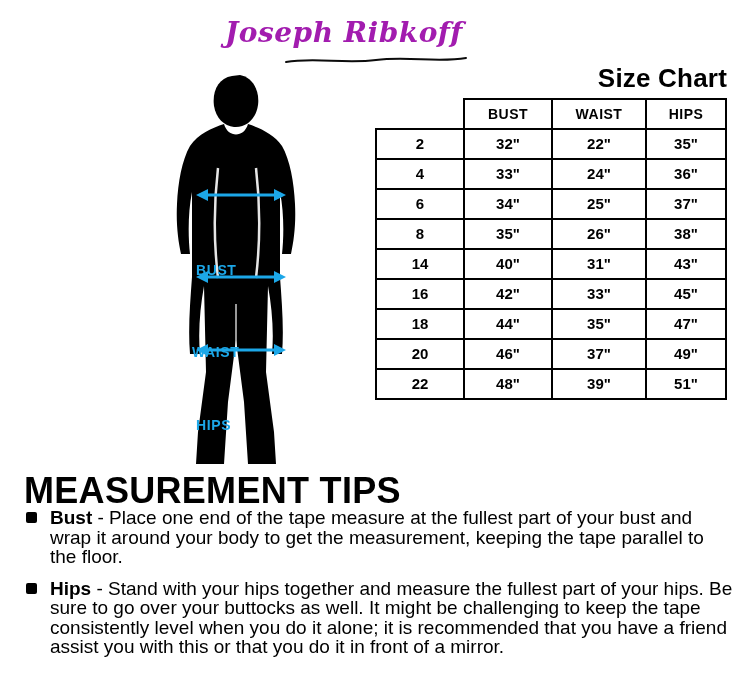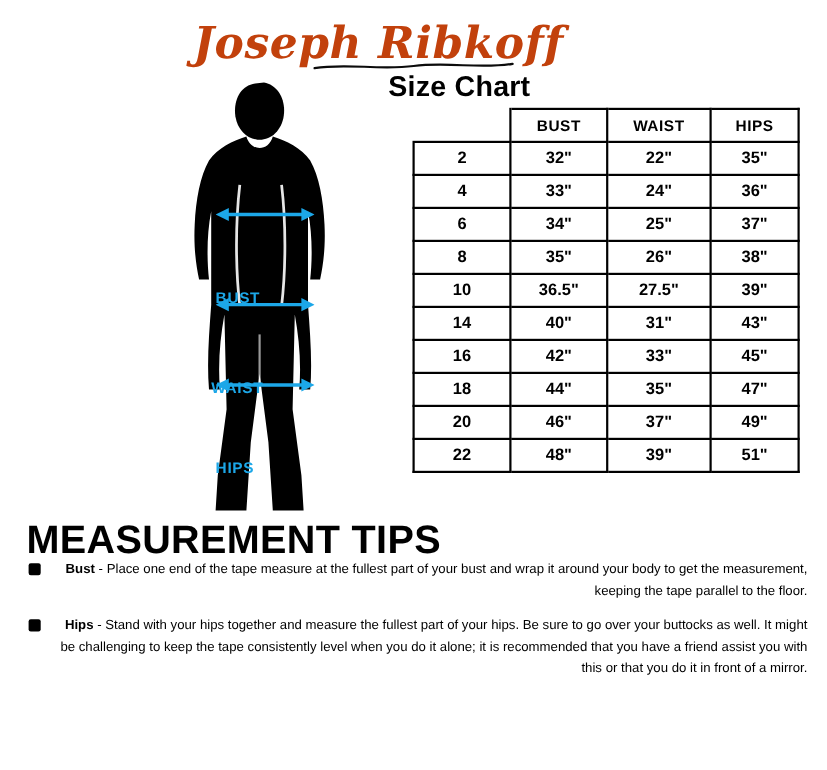--- a/index.html
+++ b/index.html
@@ -19,39 +19,39 @@
   
   .brand {
     position: absolute;
     top: 16px;
     left: 0;
     width: 688px;
     text-align: center;
     font-family: "DejaVu Serif", serif;
     font-style: italic;
     font-weight: 700;
-    font-size: 40px;
+    font-size: 28px;
     letter-spacing: 0.5px;
-    color: #c2410c;
+    color: #a21caf;
   }
   .brand-underline {
     position: absolute;
     top: 55px;
     left: 284px;
     width: 184px;
     height: 10px;
   }
 
   
   .chart-title {
     position: absolute;
     top: 63px;
-    left: 353px;
+    left: 377px;
     width: 350px;
-    text-align: left;
+    text-align: right;
     font-size: 26px;
     font-weight: 700;
     letter-spacing: 0.2px;
   }
 
   
   .size-table {
     position: absolute;
     top: 98px;
     left: 375px;
@@ -124,23 +124,22 @@
   .tips-list {
     position: absolute;
     top: 508px;
     left: 24px;
     width: 710px;
   }
   .tip {
     position: relative;
     padding-left: 26px;
     margin-bottom: 12px;
-    font-size: 12px;
+    font-size: 19px;
     line-height: 19.5px;
-    text-align: right;
   }
   .tip .bullet {
     position: absolute;
     left: 2px;
     top: 4px;
     width: 11px;
     height: 11px;
     background: #000000;
     border-radius: 2px;
     display: block;
@@ -191,26 +190,20 @@
       <td>6</td>
       <td>34"</td>
       <td>25"</td>
       <td>37"</td>
     </tr>
     <tr>
       <td>8</td>
       <td>35"</td>
       <td>26"</td>
       <td>38"</td>
-    </tr>
-    <tr>
-      <td>10</td>
-      <td>36.5"</td>
-      <td>27.5"</td>
-      <td>39"</td>
     </tr>
     <tr>
       <td>14</td>
       <td>40"</td>
       <td>31"</td>
       <td>43"</td>
     </tr>
     <tr>
       <td>16</td>
       <td>42"</td>

